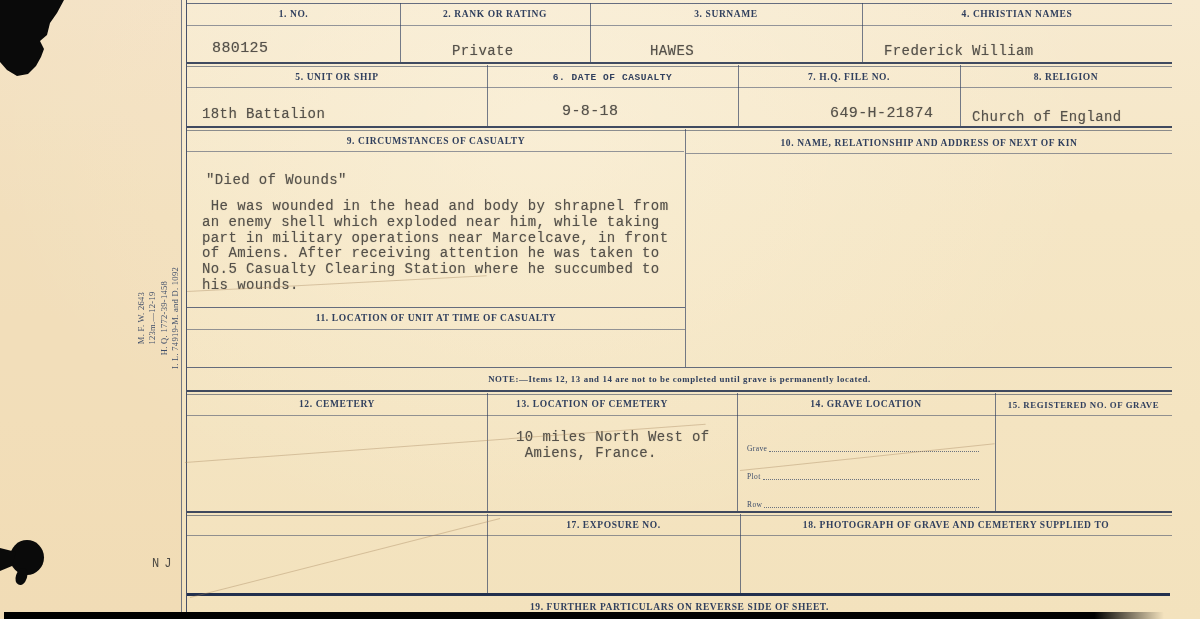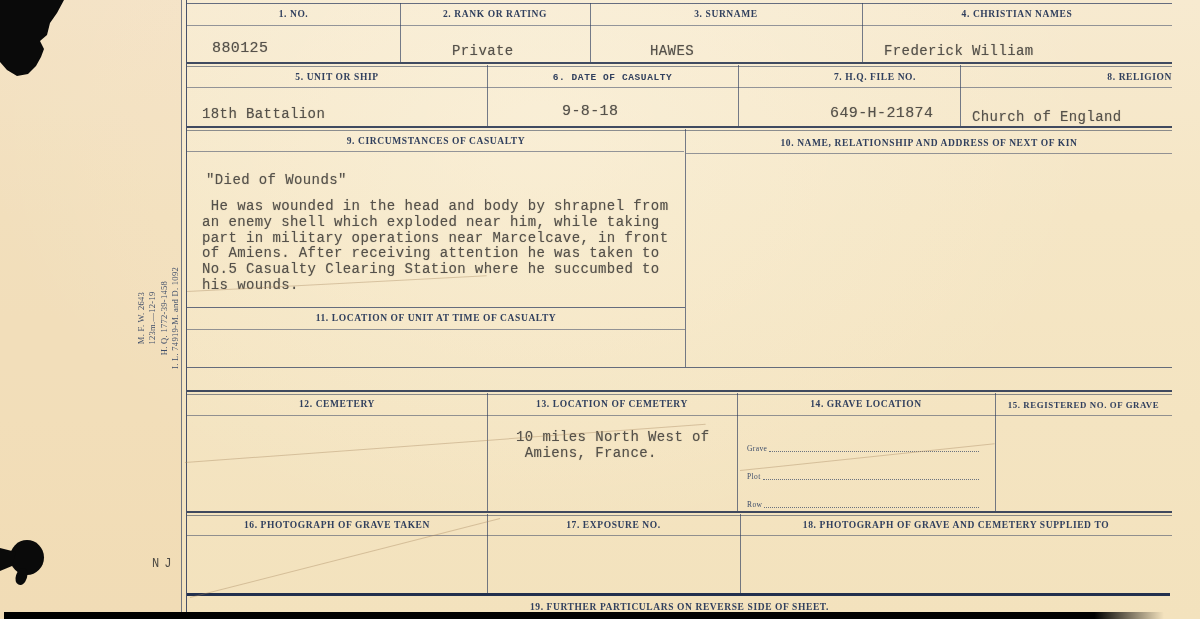--- a/index.html
+++ b/index.html
@@ -82,64 +82,64 @@
   <div class="lab" style="left:400px;top:9px;width:190px;">2. RANK OR RATING</div>
   <div class="lab" style="left:590px;top:9px;width:272px;">3. SURNAME</div>
   <div class="lab" style="left:862px;top:9px;width:310px;">4. CHRISTIAN NAMES</div>
   <div class="typed lg" style="left:212px;top:40px;">880125</div>
   <div class="typed" style="left:452px;top:43px;">Private</div>
   <div class="typed" style="left:650px;top:43px;">HAWES</div>
   <div class="typed" style="left:884px;top:43px;">Frederick William</div>
 
   <div class="lab" style="left:187px;top:72px;width:300px;">5. UNIT OR SHIP</div>
   <div class="lab" style="left:487px;top:72px;width:251px;font-family:Liberation Mono, monospace;">6. DATE OF CASUALTY</div>
-  <div class="lab" style="left:738px;top:72px;width:222px;padding-left:26px;">7. H.Q. FILE NO.</div>
-  <div class="lab" style="left:960px;top:72px;width:212px;text-align:right;">8. RELIGION</div>
+  <div class="lab" style="left:738px;top:72px;width:222px;">7. H.Q. FILE NO.</div>
+  <div class="lab" style="left:960px;top:72px;width:212px;">8. RELIGION</div>
   <div class="typed" style="left:202px;top:106px;">18th Battalion</div>
   <div class="typed lg" style="left:562px;top:103px;">9-8-18</div>
   <div class="typed lg" style="left:806px;top:105px;margin-left:24px;">649-H-21874</div>
   <div class="typed" style="left:972px;top:109px;">Church of England</div>
 
   <div class="lab" style="left:187px;top:136px;width:498px;">9. CIRCUMSTANCES OF CASUALTY</div>
   <div class="lab" style="left:686px;top:138px;width:486px;">10. NAME, RELATIONSHIP AND ADDRESS OF NEXT OF KIN</div>
   <div class="typed" style="left:206px;top:172px;">"Died of Wounds"</div>
   <div class="typed para" style="left:202px;top:199px;"> He was wounded in the head and body by shrapnel from
 an enemy shell which exploded near him, while taking
 part in military operations near Marcelcave, in front
 of Amiens. After receiving attention he was taken to
 No.5 Casualty Clearing Station where he succumbed to
 his wounds.</div>
   <div class="typed" style="left:700px;top:170px;"></div>
 
   <div class="lab" style="left:187px;top:313px;width:498px;">11. LOCATION OF UNIT AT TIME OF CASUALTY</div>
   <div class="typed" style="left:202px;top:340px;"></div>
 
+  <div class="lab small" style="left:187px;top:374px;width:985px;">NOTE:—Items 12, 13 and 14 are not to be completed until grave is permanently located.</div>
 
   <div class="lab" style="left:187px;top:399px;width:300px;">12. CEMETERY</div>
-  <div class="lab" style="left:487px;top:399px;width:250px;">13. LOCATION OF CEMETERY</div>
+  <div class="lab" style="left:467px;top:399px;width:250px;">13. LOCATION OF CEMETERY</div>
   <div class="lab" style="left:737px;top:399px;width:258px;">14. GRAVE LOCATION</div>
   <div class="lab small" style="left:995px;top:400px;width:177px;">15. REGISTERED NO. OF GRAVE</div>
   <div class="typed para" style="left:516px;top:430px;">10 miles North West of
  Amiens, France.</div>
   <div class="typed" style="left:1010px;top:430px;"></div>
 
   <div class="dotrow" style="left:747px;top:440px;">
     <span class="dlab">Grave</span>
     <span class="leader"></span>
   </div>
   <div class="dotrow" style="left:747px;top:468px;">
     <span class="dlab">Plot</span>
     <span class="leader"></span>
   </div>
   <div class="dotrow" style="left:747px;top:496px;">
     <span class="dlab">Row</span>
     <span class="leader"></span>
   </div>
 
-  <div class="lab" style="left:187px;top:520px;width:300px;">16. PHOTOGRAPH OF GRAVE TAKEN</div>
   <div class="lab" style="left:487px;top:520px;width:253px;">17. EXPOSURE NO.</div>
   <div class="lab" style="left:740px;top:520px;width:432px;">18. PHOTOGRAPH OF GRAVE AND CEMETERY SUPPLIED TO</div>
   <div class="typed" style="left:202px;top:550px;"></div>
   <div class="typed" style="left:500px;top:550px;"></div>
   <div class="typed" style="left:755px;top:550px;"></div>
 
   <div class="lab" style="left:187px;top:602px;width:985px;">19. FURTHER PARTICULARS ON REVERSE SIDE OF SHEET.</div>
 
   <div class="stub-print">
     <div>M. F. W. 2643</div>

